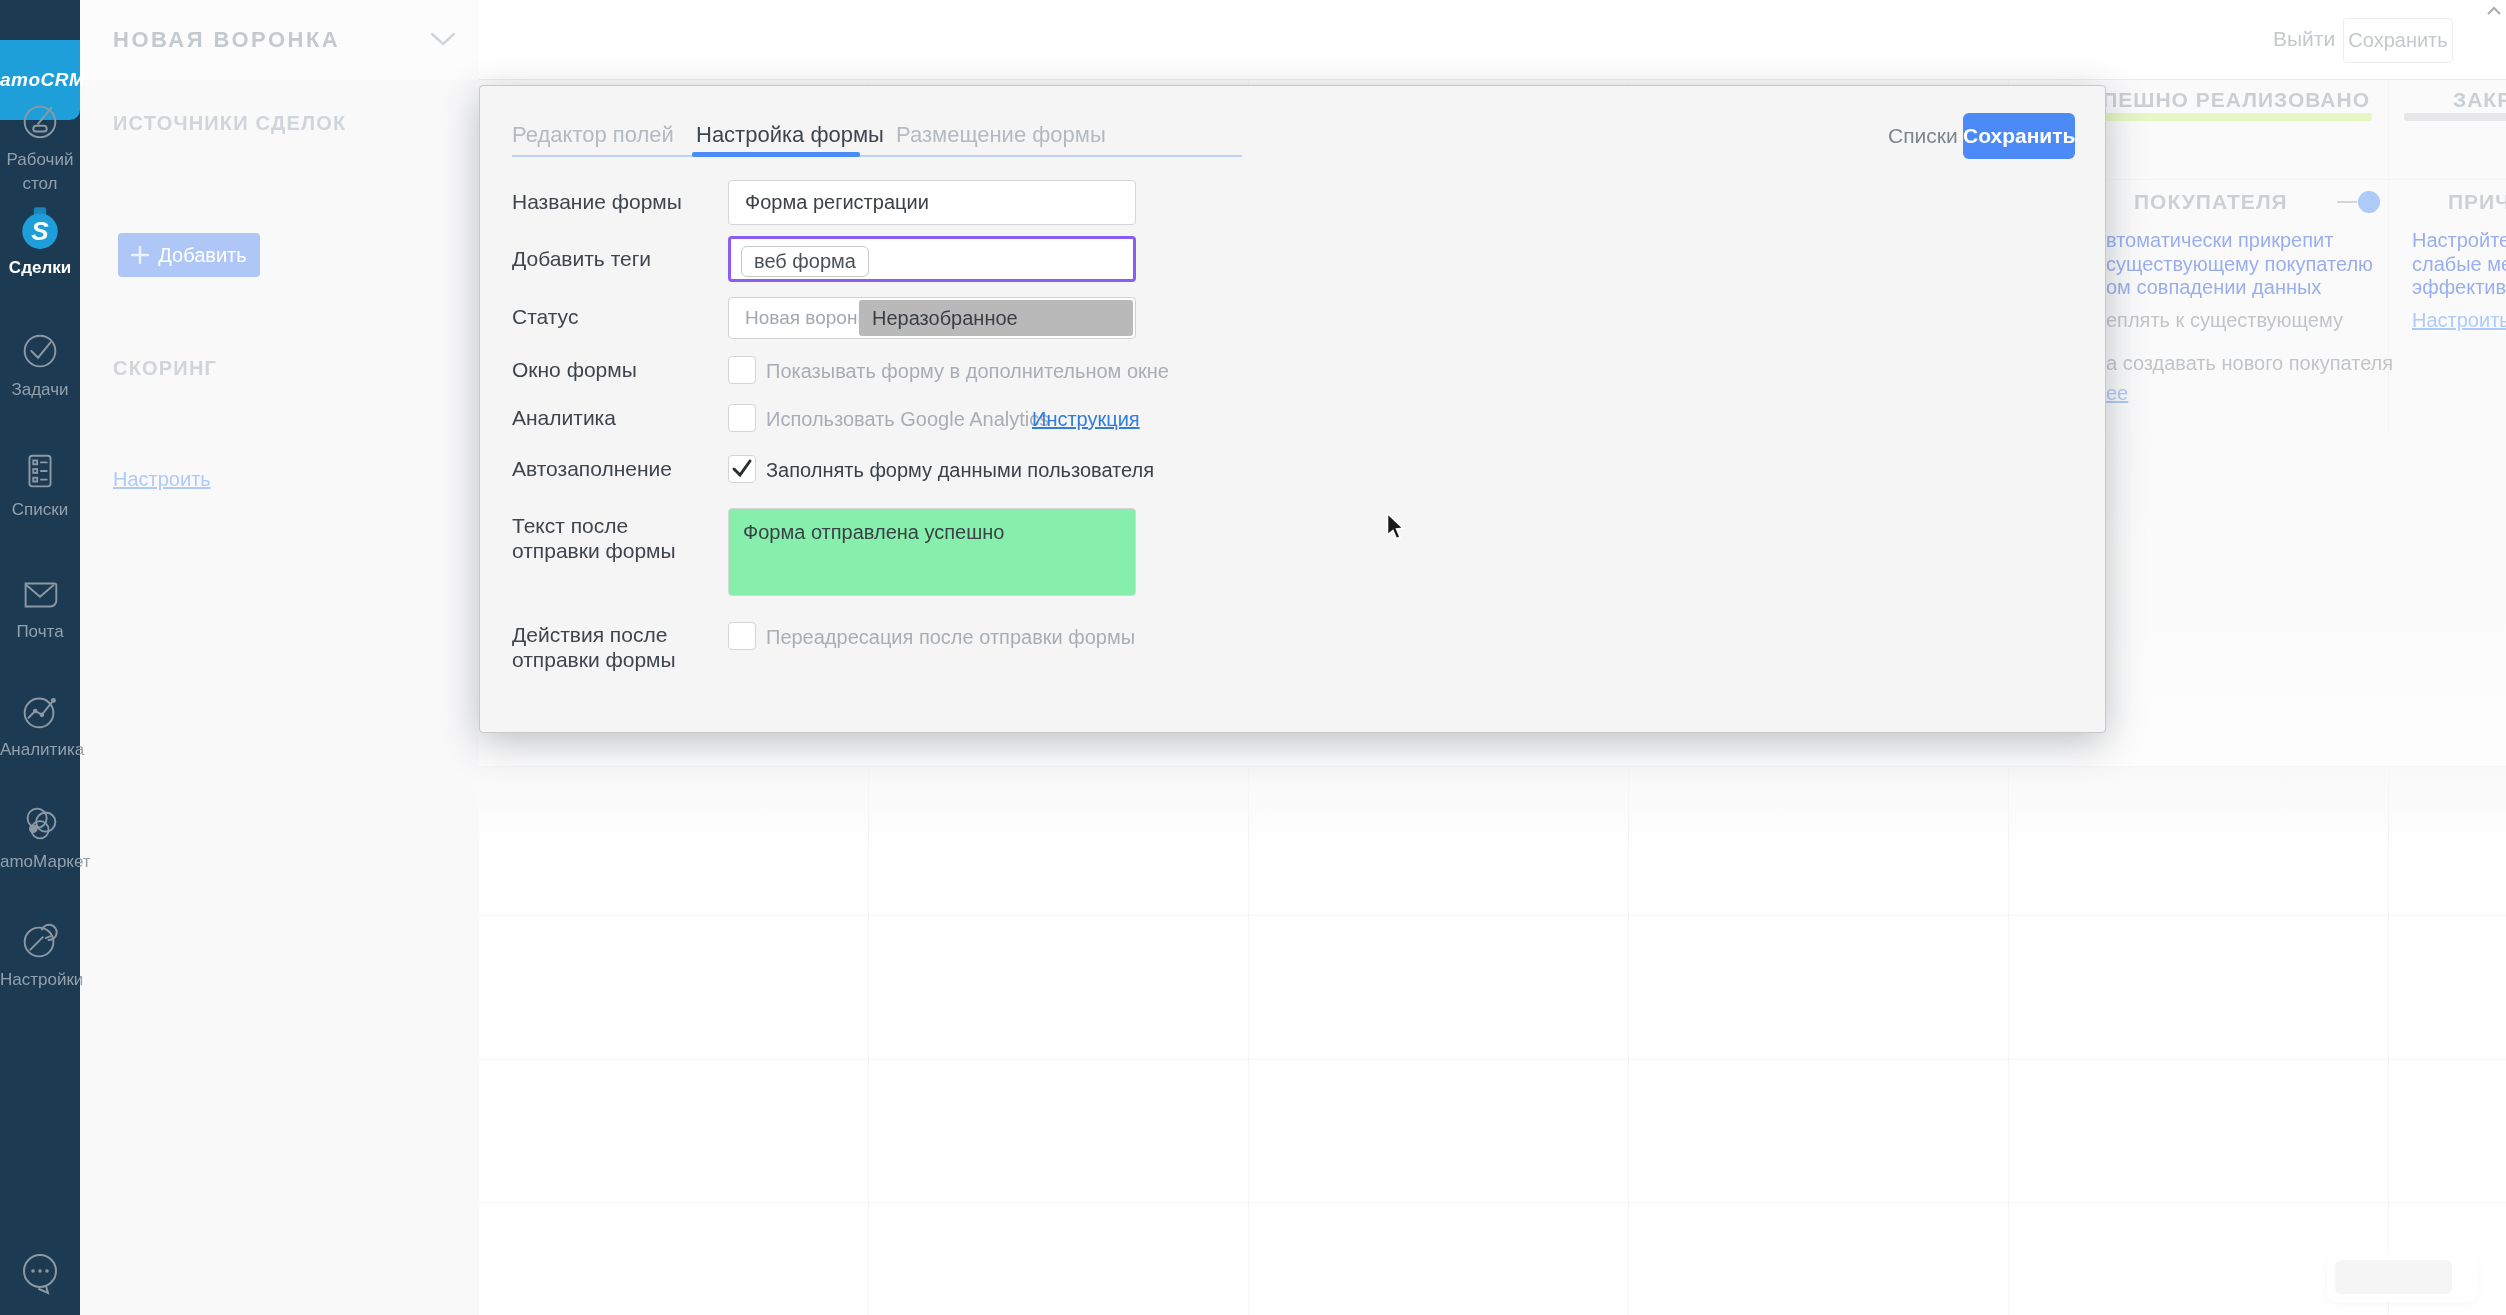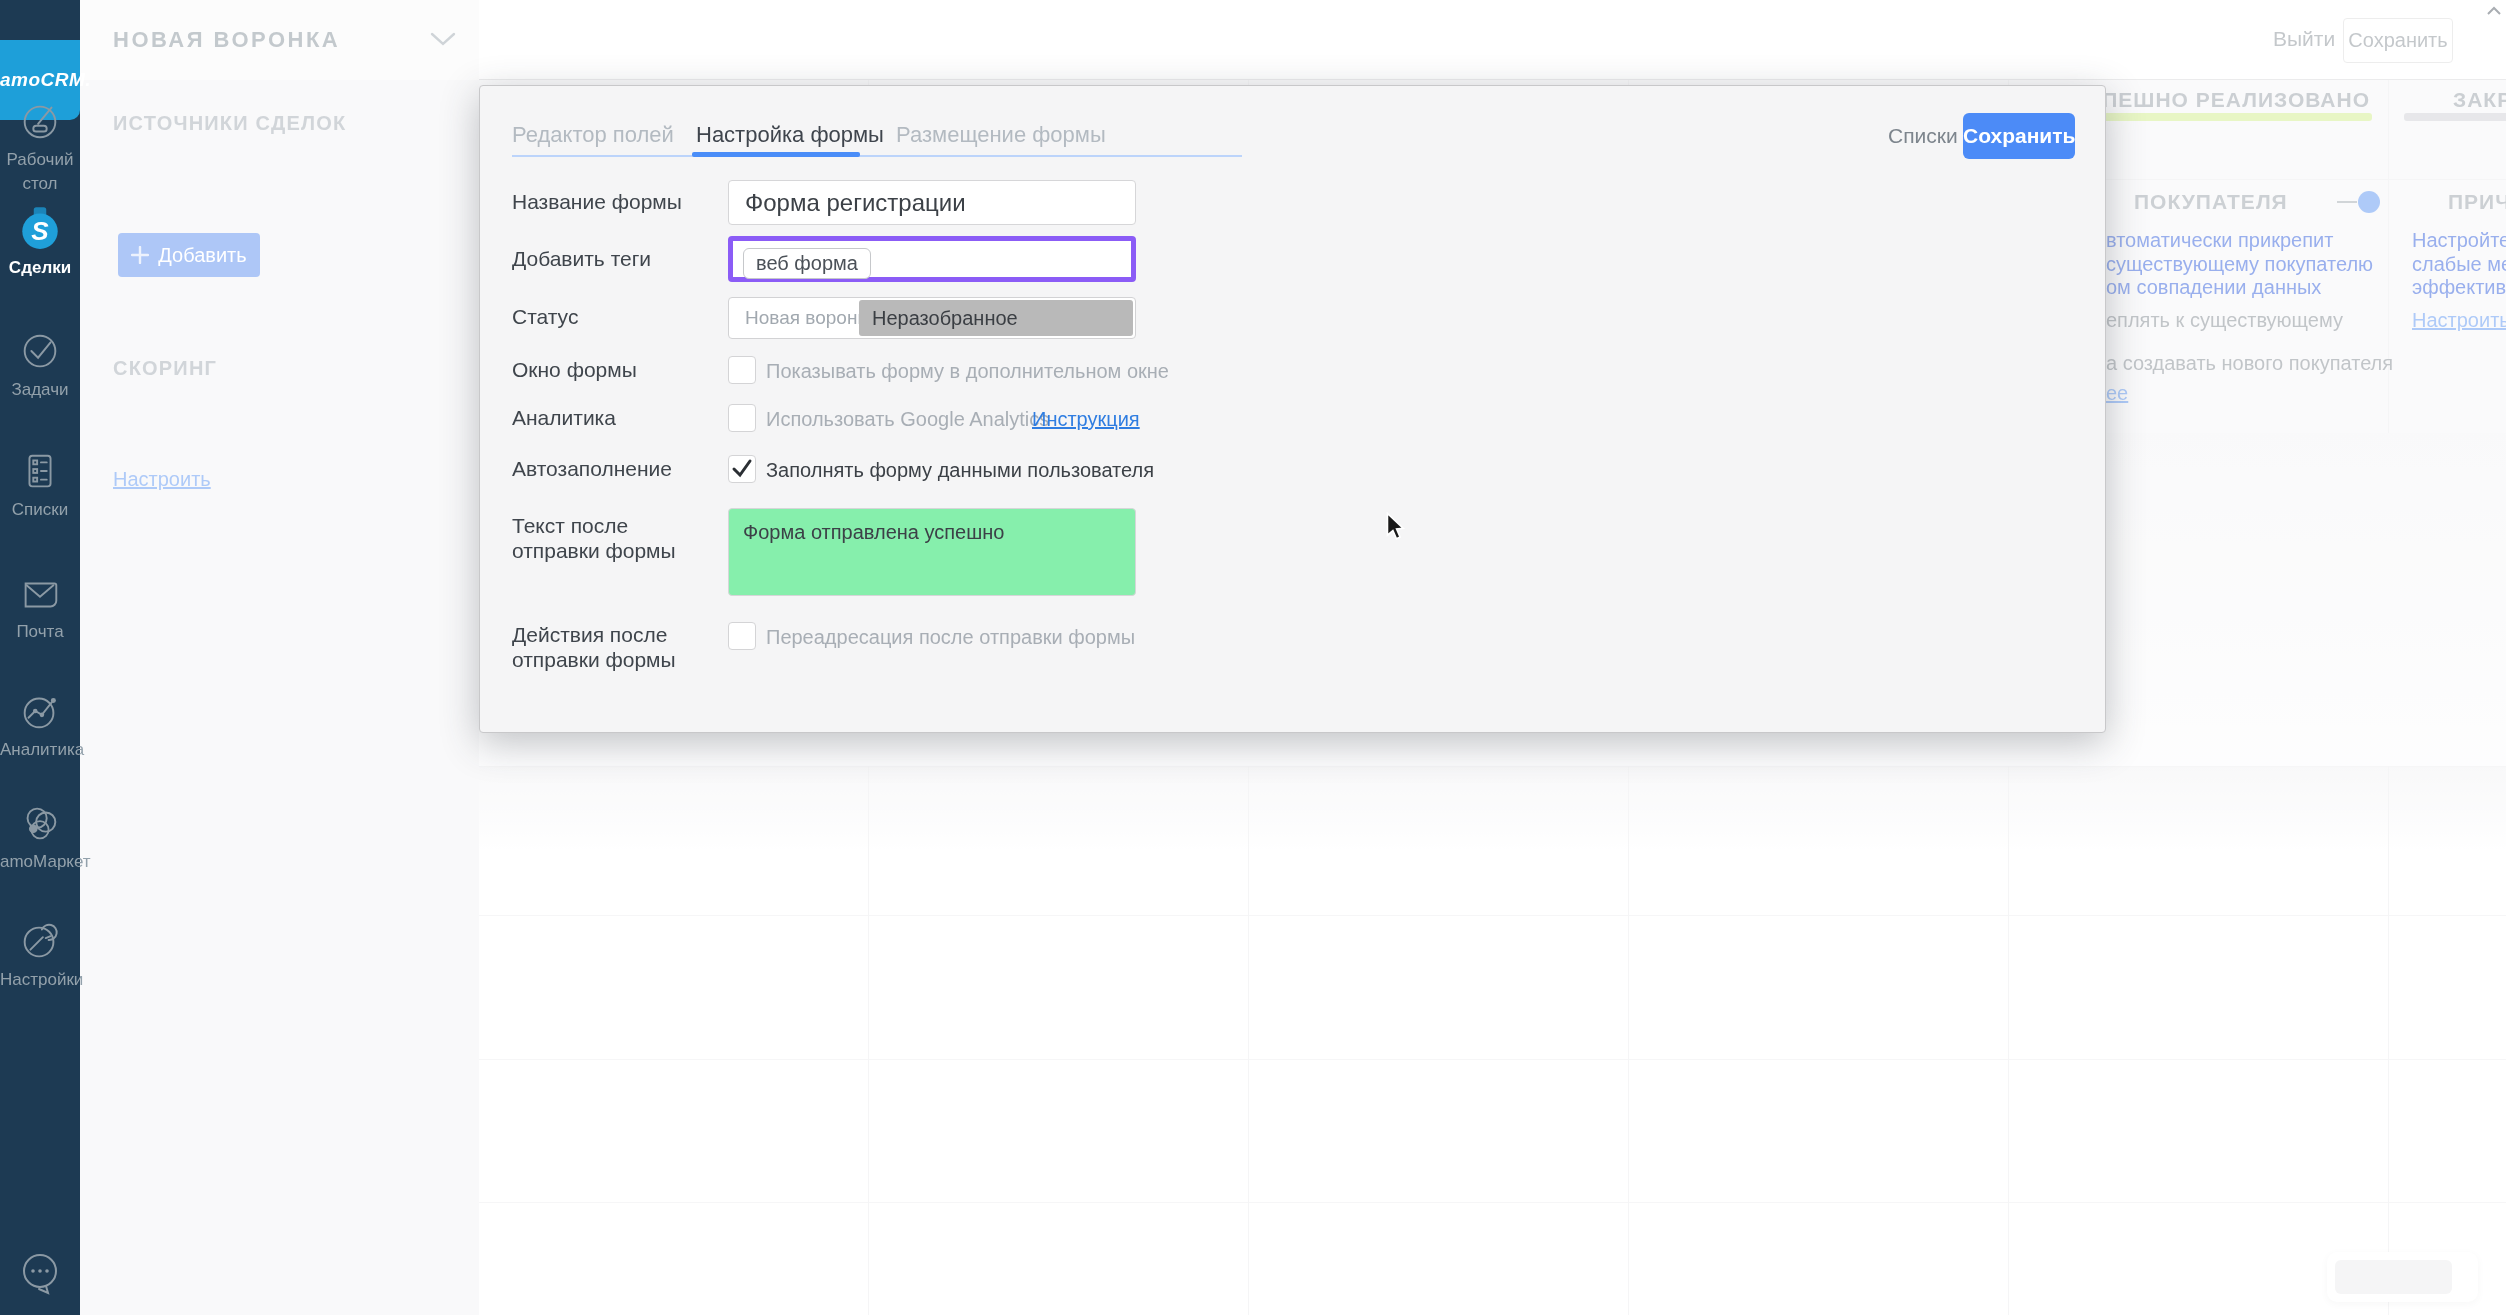--- a/index.html
+++ b/index.html
@@ -111,25 +111,25 @@
     color:#7d858d; cursor:pointer; }
   #modal-save { position:absolute; left:1483px; top:27px; width:112px; height:46px;
     background:#4c8bf7; border-radius:6px; color:#fff; font-size:21px;
     font-weight:700; text-align:center; line-height:46px; cursor:pointer; }
 
   .f-label { position:absolute; left:32px; font-size:21px; line-height:25px;
     color:#3f454c; width:195px; }
   .f-input { position:absolute; left:248px; width:408px; height:45px;
     background:#fff; border:1px solid #d6d6d8; border-radius:4px;
     font-family:"Liberation Sans", sans-serif;
-    font-size:24px; color:#3c4147; padding:12px 16px; outline:none; }
+    font-size:20px; color:#3c4147; padding:12px 16px; outline:none; }
   #lbl-name { top:103px; } #inp-name { top:94px; }
   #lbl-tags { top:160px; }
   #inp-tags { position:absolute; left:248px; top:150px; width:408px; height:46px;
-    background:#fff; border:5px solid #8b5cf6; border-radius:4px; }
+    background:#fff; border:3px solid #8b5cf6; border-radius:4px; }
   #tag-chip { position:absolute; left:10px; top:7px; height:31px; padding:0 12px;
     border:1px solid #c6c8cb; border-radius:6px; font-size:20px; line-height:29px;
     color:#4b5158; background:#fff; }
   #lbl-status { top:218px; }
   #status-box { position:absolute; left:248px; top:211px; width:408px; height:42px;
     background:#fff; border:1px solid #d2d2d4; border-radius:4px; cursor:pointer; }
   #status-pipeline { position:absolute; left:16px; top:0; line-height:40px;
     font-size:19px; color:#a1a8af; }
   #status-stage { position:absolute; left:130px; top:2px; right:2px; bottom:2px;
     background:#b9b9b9; border-radius:3px; font-size:20px; color:#3a3e43;

